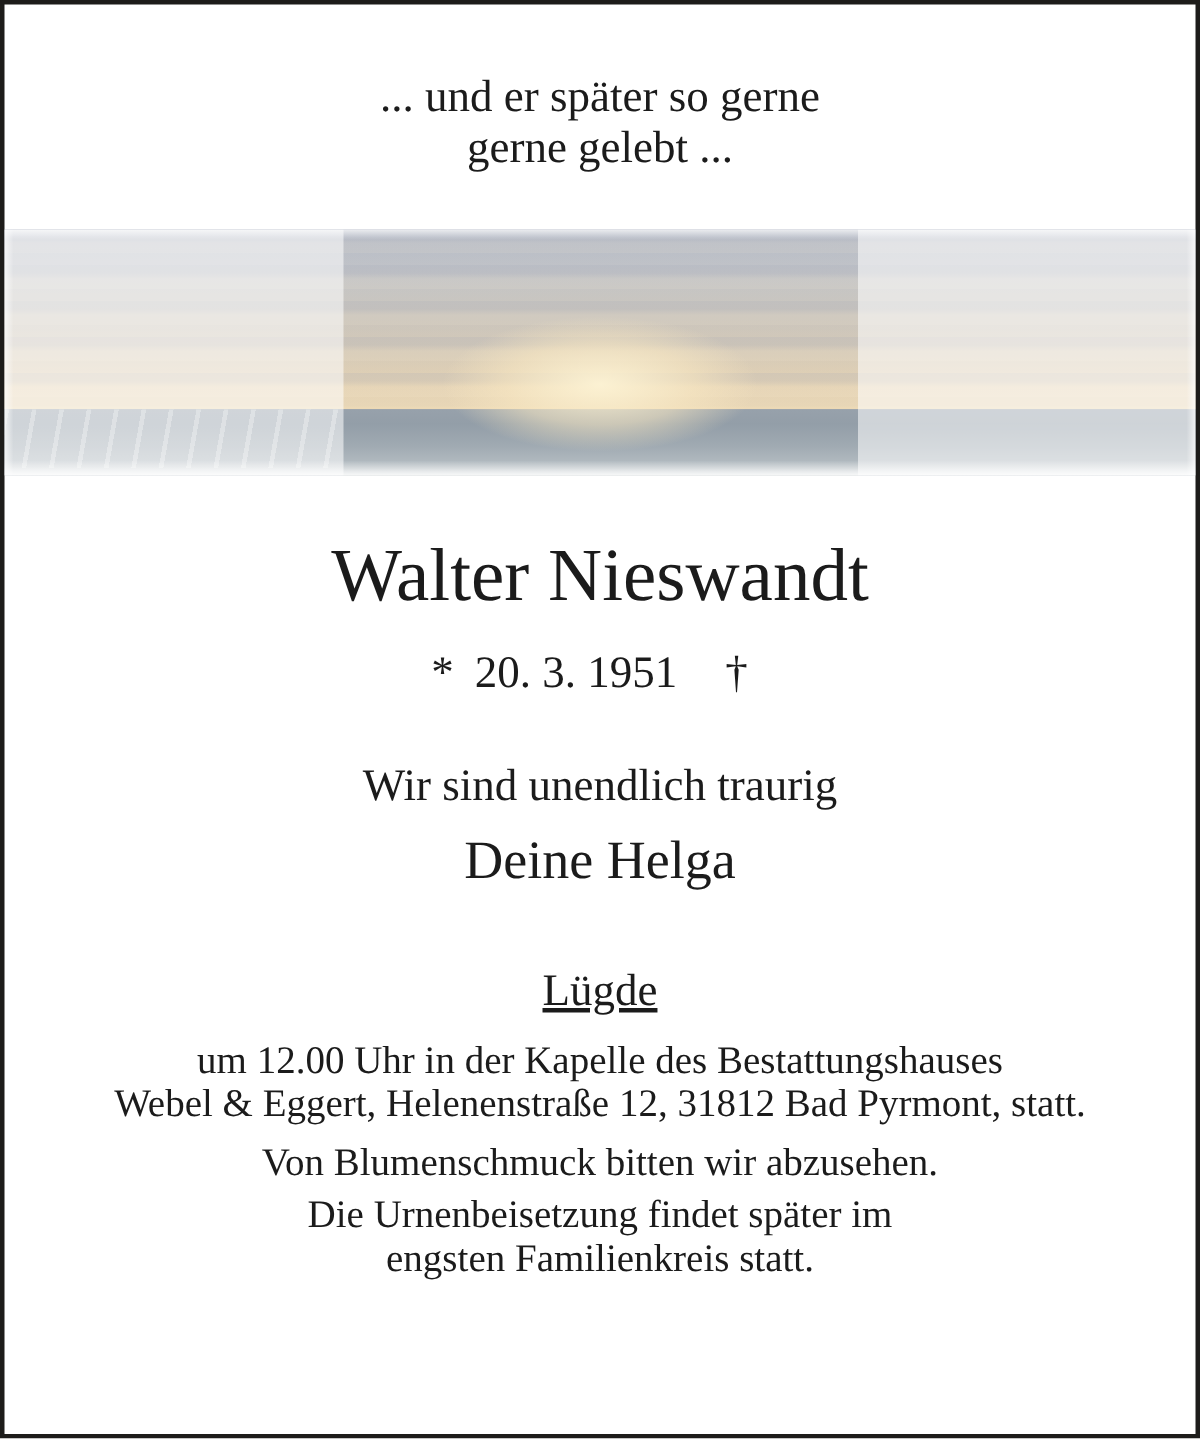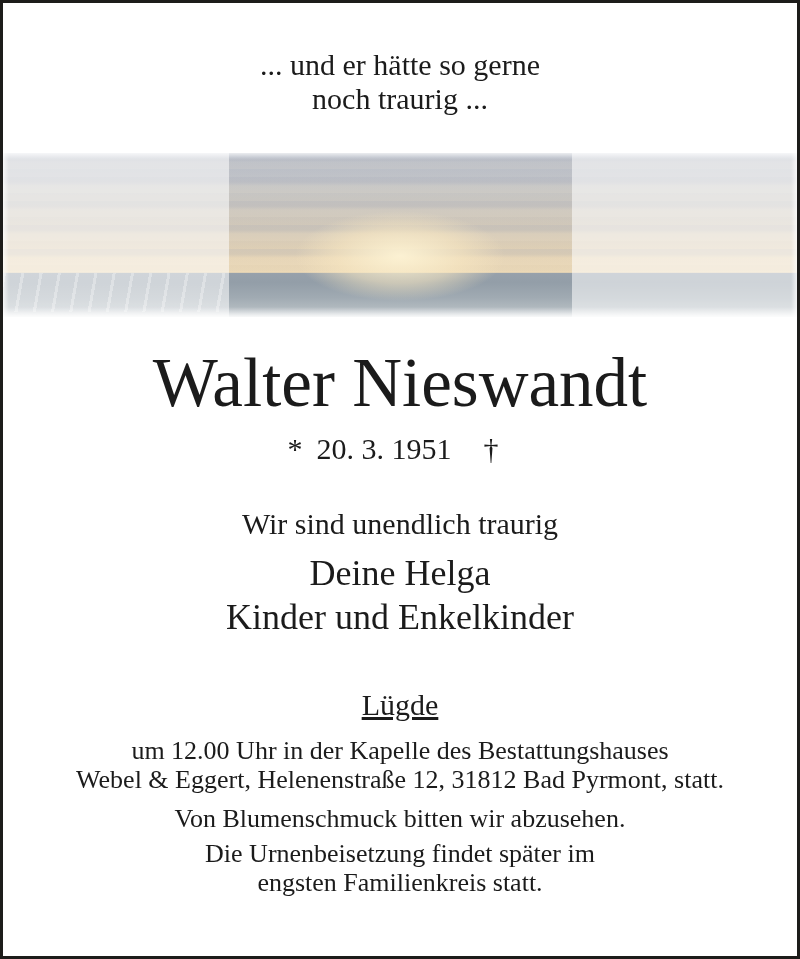--- a/index.html
+++ b/index.html
@@ -44,42 +44,42 @@
   .fade-right{left:71.6%;right:0;}
   .edge-fade{
     position:absolute;inset:0;
     background:
       linear-gradient(to bottom, rgba(255,255,255,0.75) 0, rgba(255,255,255,0) 7px,
         rgba(255,255,255,0) calc(100% - 10px), rgba(255,255,255,0.85) 100%),
       linear-gradient(to right, rgba(255,255,255,0.7) 0, rgba(255,255,255,0) 6px,
         rgba(255,255,255,0) calc(100% - 6px), rgba(255,255,255,0.7) 100%);
   }
   
-  .name{margin:26px 0 0 0;font-size:69px;line-height:80px;font-weight:normal;}
+  .name{margin:26px 0 0 0;font-size:50px;line-height:80px;font-weight:normal;}
   .dates{
     margin-top:8px;font-size:30px;line-height:36px;
     display:flex;justify-content:center;gap:32px;
   }
   .date-group{display:inline-flex;align-items:baseline;}
   .symbol{margin-right:14px;}
   .condolence{margin-top:40px;font-size:30px;line-height:34px;}
   .mourners{margin-top:10px;font-size:36px;line-height:44px;}
   .place{margin-top:50px;font-size:30px;line-height:32px;text-decoration:underline;}
   .funeral{margin-top:15px;font-size:26px;line-height:29px;}
   .flowers{margin-top:10px;font-size:26px;line-height:29px;}
   .burial{margin-top:6px;font-size:26px;line-height:29px;}
 </style>
 </head>
 <body>
 
 <div class="page">
 
   <div class="epigraph">
-    <div>... und er hätte so gerne</div>
-    <div>noch traurig ...</div>
+    <div>... und er später so gerne</div>
+    <div>gerne gelebt ...</div>
   </div>
 
   <div class="photo">
     <div class="clouds"></div>
     <div class="sun"></div>
     <div class="waves"></div>
     <div class="fade fade-left"></div>
     <div class="fade fade-right"></div>
     <div class="edge-fade"></div>
   </div>
@@ -93,21 +93,20 @@
     </span>
     <span class="date-group">
       <span class="symbol">†</span>
     </span>
   </div>
 
   <div class="condolence">Wir sind unendlich traurig</div>
 
   <div class="mourners">
     <div>Deine Helga</div>
-    <div>Kinder und Enkelkinder</div>
   </div>
 
   <div class="place">Lügde</div>
 
   <div class="funeral">
     <div>um 12.00 Uhr in der Kapelle des Bestattungshauses</div>
     <div>Webel &amp; Eggert, Helenenstraße 12, 31812 Bad Pyrmont, statt.</div>
   </div>
 
   <div class="flowers">Von Blumenschmuck bitten wir abzusehen.</div>

